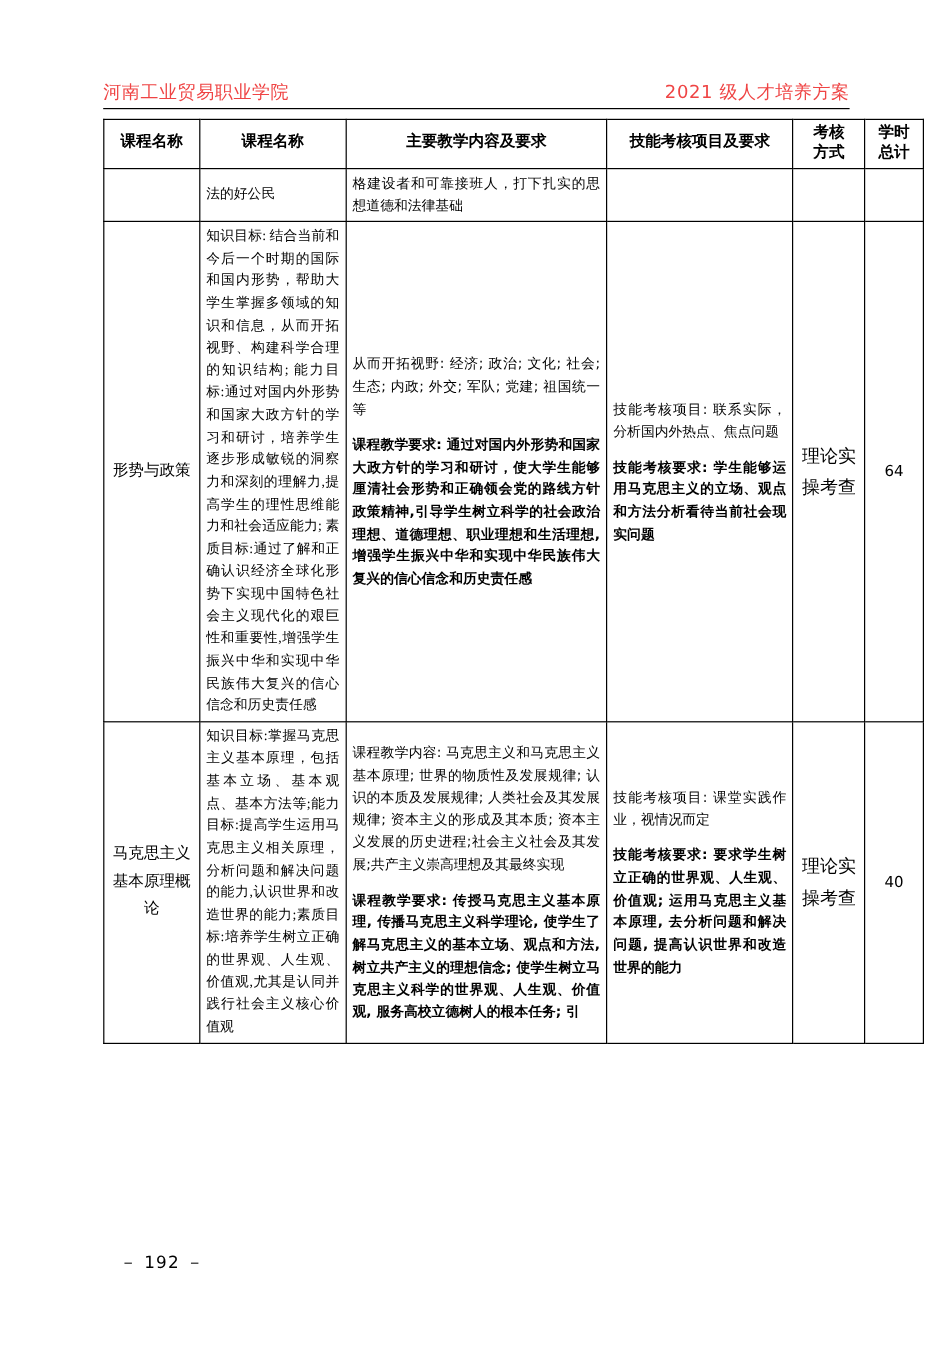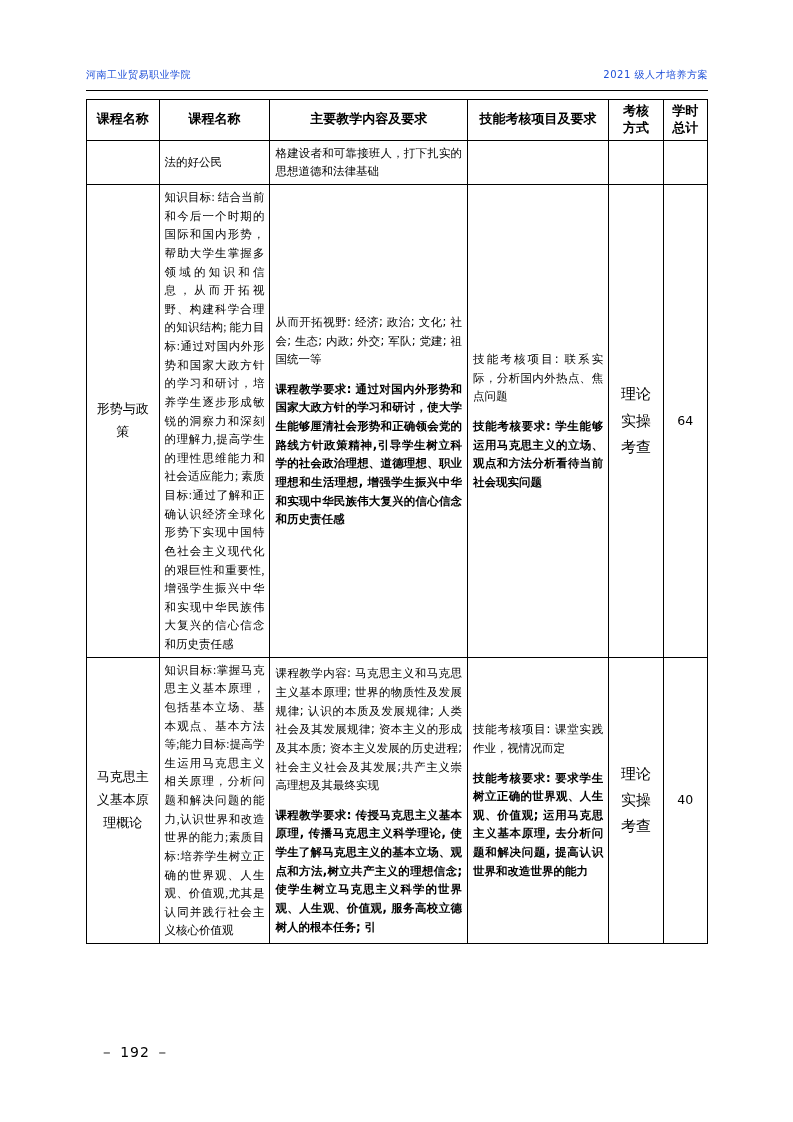--- a/index.html
+++ b/index.html
@@ -24,23 +24,23 @@
   }
   
   .header {
     position: absolute;
     top: 68px;
     left: 86px;
     width: 622px;
     display: flex;
     justify-content: space-between;
     align-items: flex-end;
-    font-size: 10px;
+    font-size: 15px;
     letter-spacing: 0.5px;
-    color: #1d4ed8;
+    color: #ef4444;
   }
   .header-left, .header-right {
     white-space: nowrap;
   }
   .header-rule {
     position: absolute;
     top: 90px;
     left: 86px;
     width: 622px;
     height: 1px;
@@ -49,21 +49,21 @@
   
   .table-wrap {
     position: absolute;
     top: 99px;
     left: 86px;
     width: 622px;
   }
   table.course {
     border-collapse: collapse;
     table-layout: fixed;
-    width: 622px;
+    width: 684px;
     font-size: 11.5px;
     line-height: 1.62;
   }
   table.course td, table.course th {
     border: 1px solid #000000;
     vertical-align: middle;
     padding: 3px 5px;
     word-break: break-all;
   }
   thead th {

